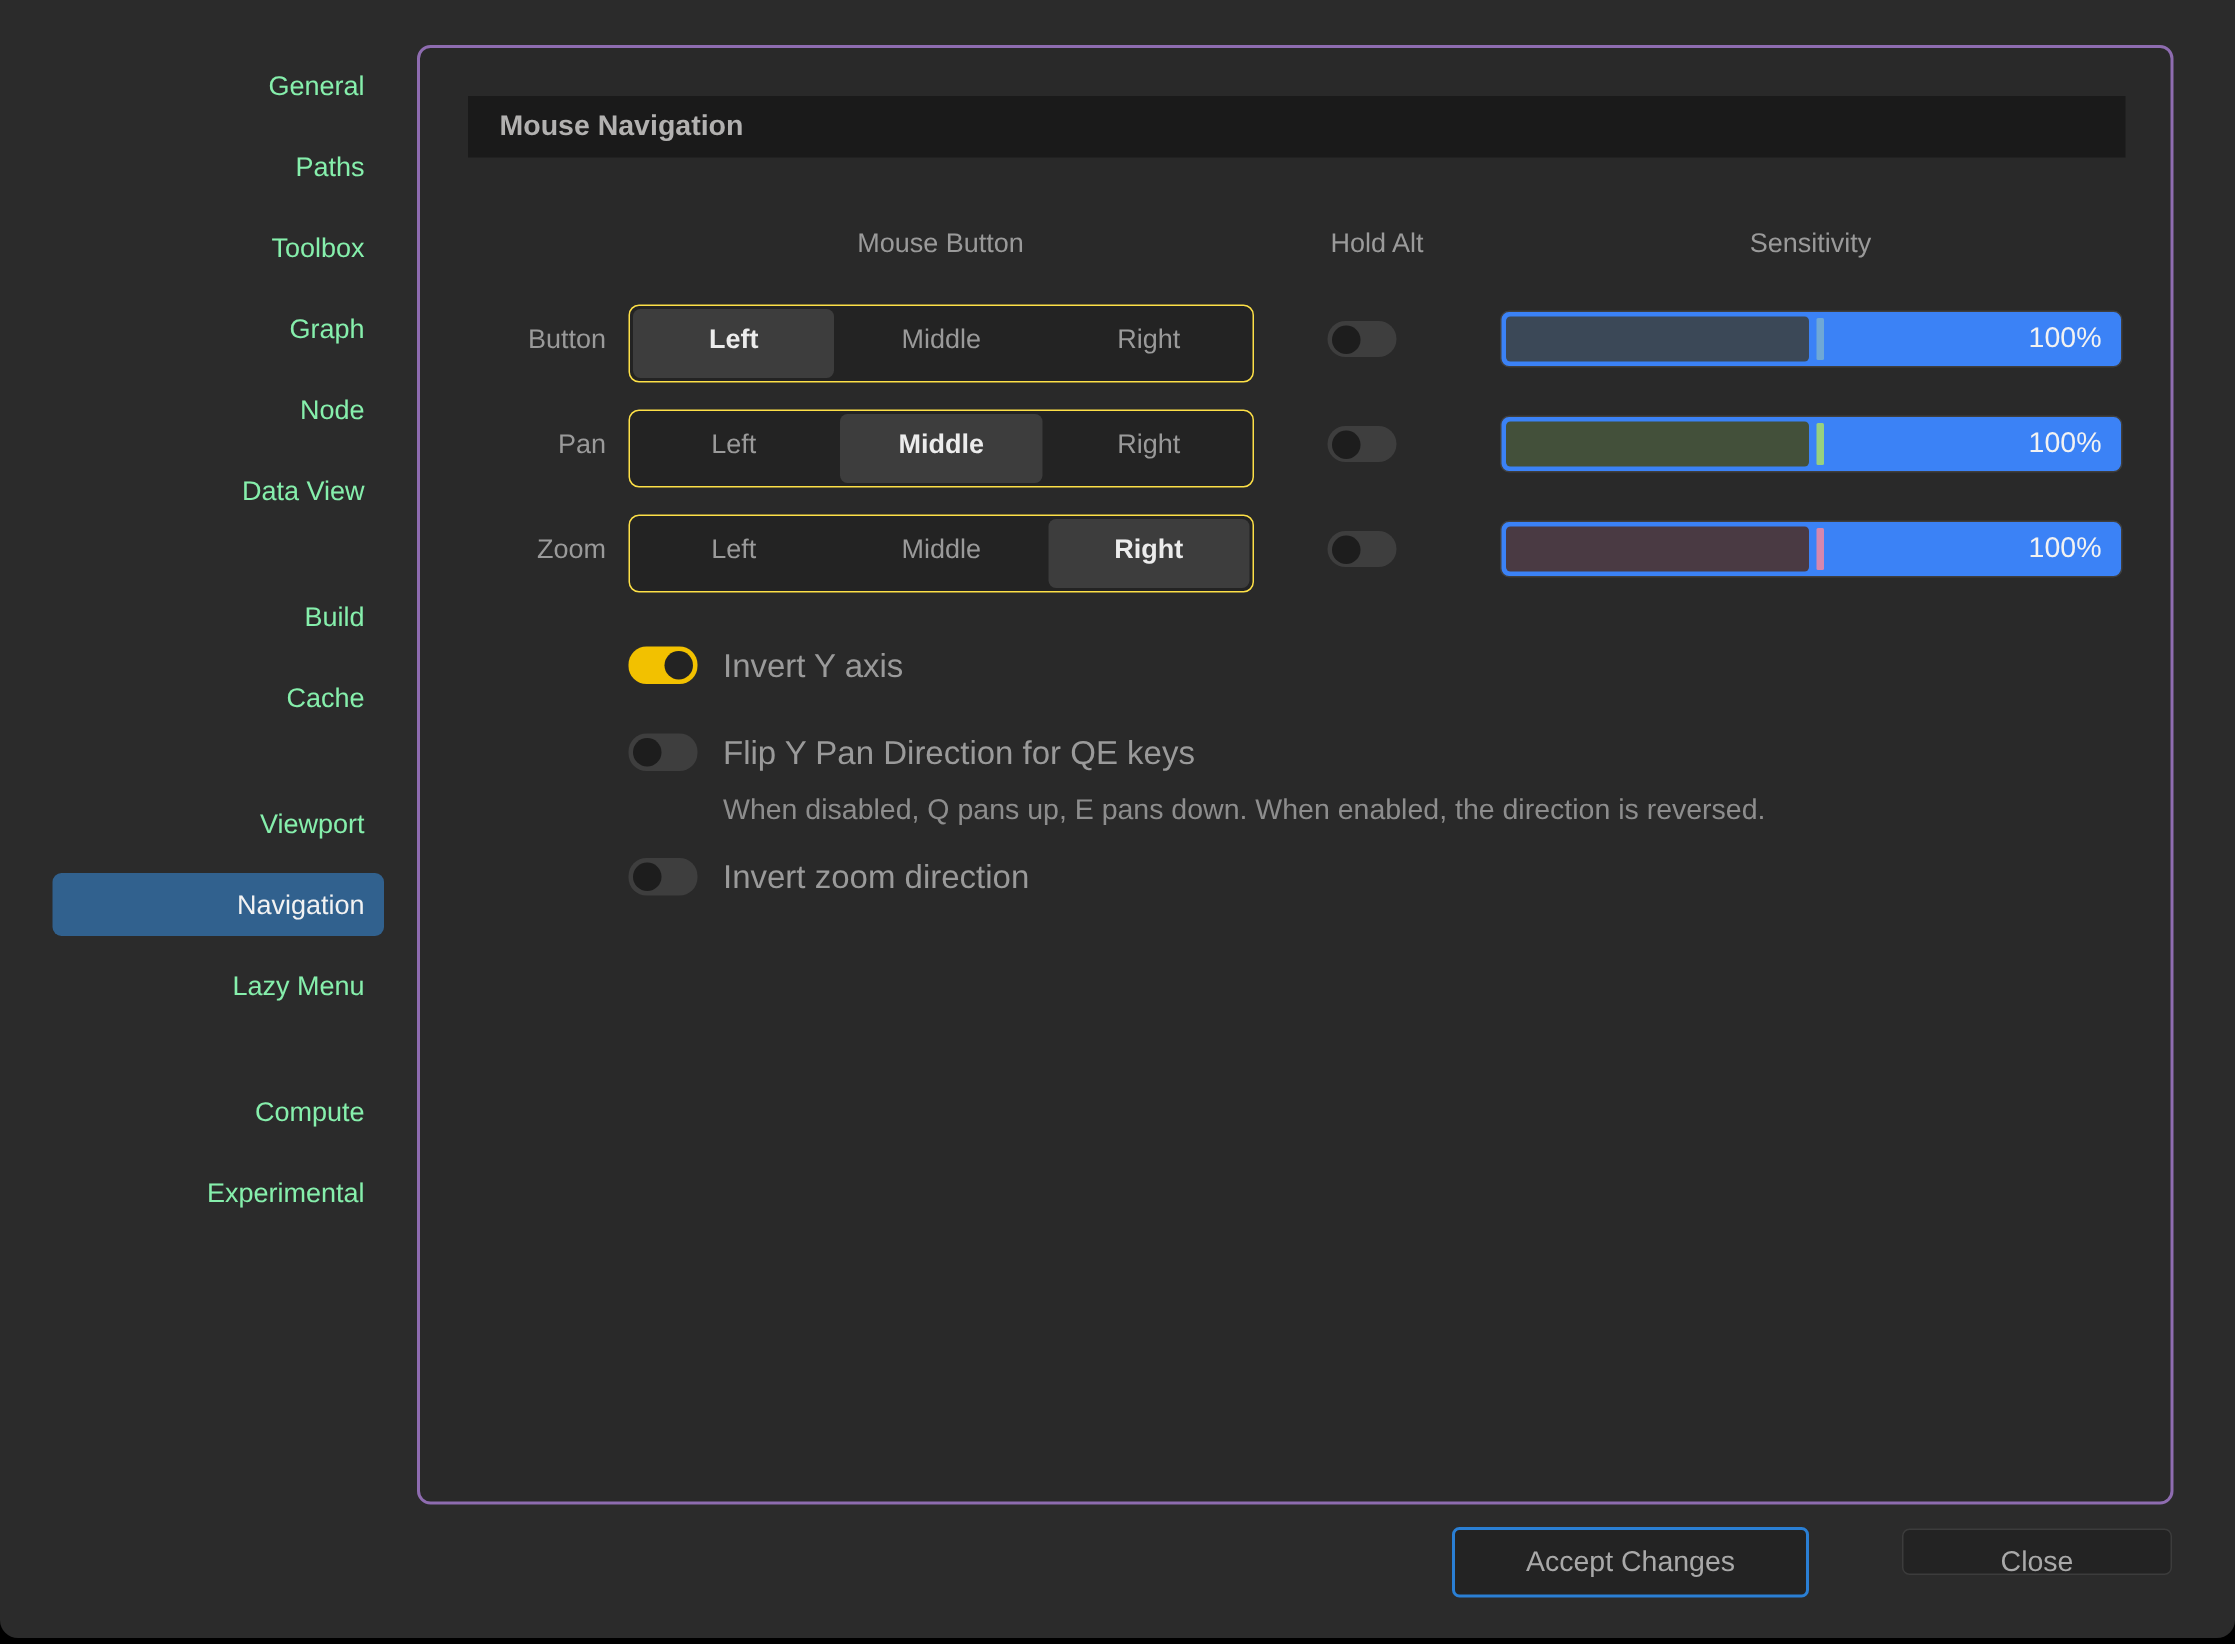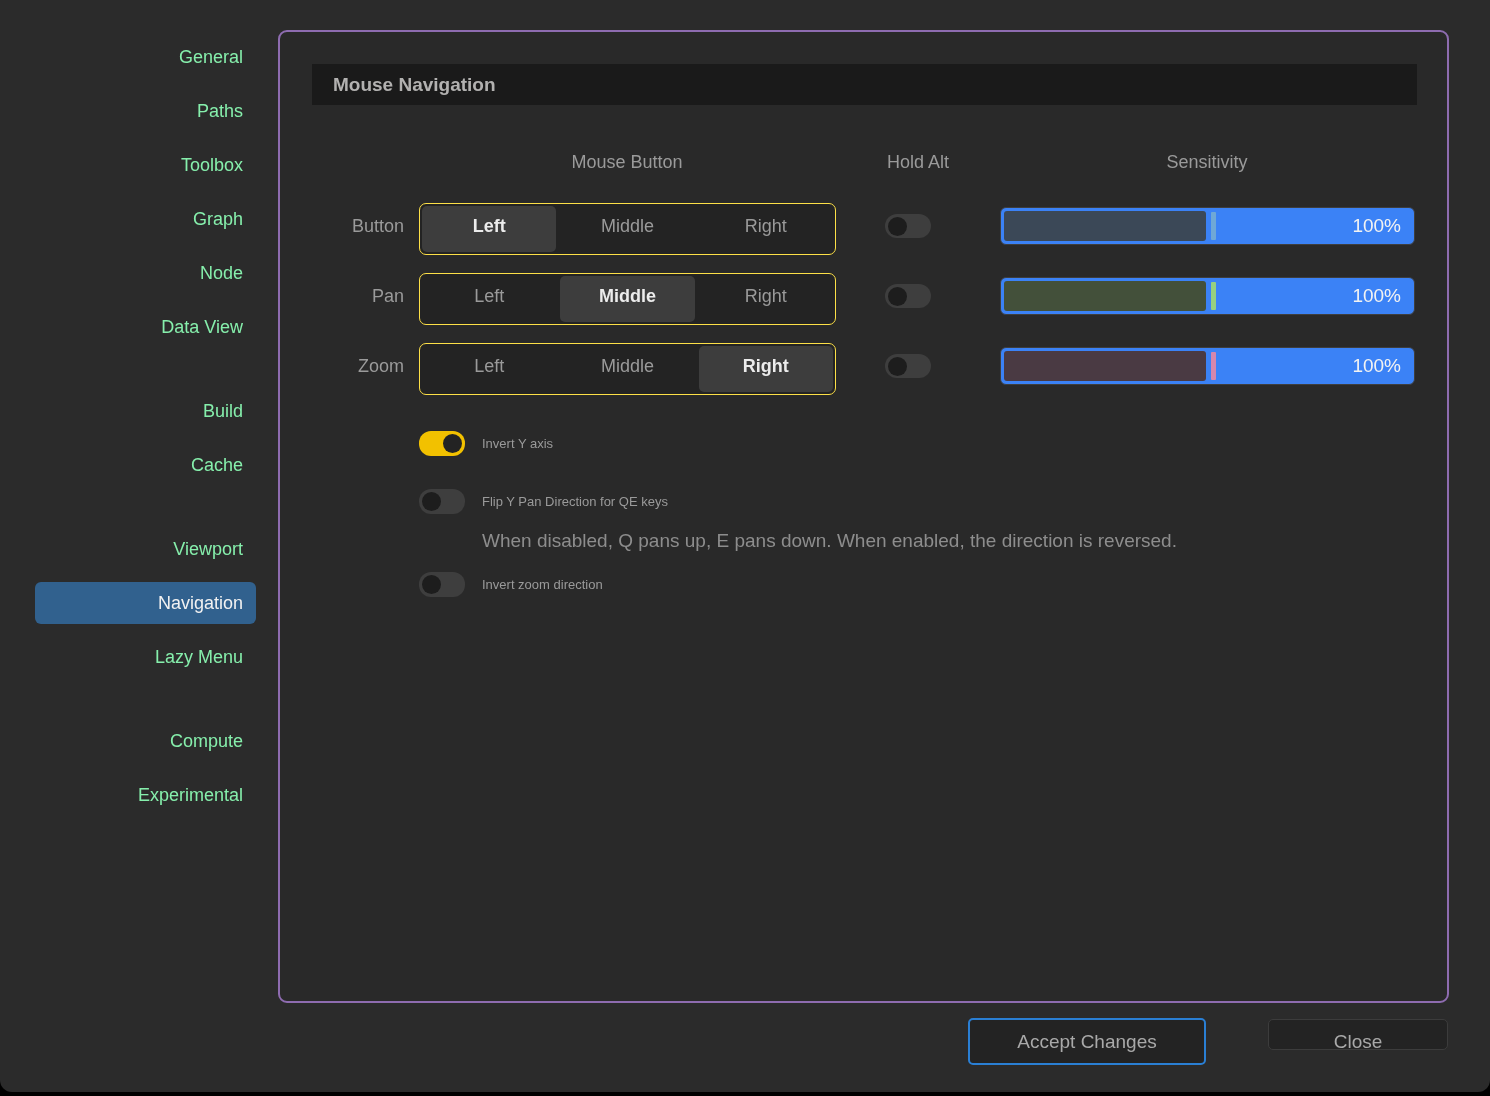--- a/index.html
+++ b/index.html
@@ -51,21 +51,21 @@
   .slider .fill { position:absolute; left:3px; top:3px; bottom:3px; width:202px;
                   border-radius:3px; }
   .slider .marker { position:absolute; left:210px; top:4px; bottom:4px; width:5px;
                     border-radius:1px; }
   .slider .val { position:absolute; right:13px; top:0; line-height:36px;
                  font-size:19px; color:#f2f2f2; }
 
   .opt-toggle { left:139px; height:25px; }
   .ot1 { top:399px; } .ot2 { top:457px; } .ot3 { top:540px; }
   .opt-label { position:absolute; left:202px; height:25px; line-height:25px;
-               font-size:13px; color:#9a9a9a; white-space:nowrap; }
+               font-size:22px; color:#9a9a9a; white-space:nowrap; }
   .opt-desc { position:absolute; left:202px; top:498px; font-size:19px;
               color:#8d8d8d; white-space:nowrap; }
 
   
   .btn { position:absolute; background:#232323; color:#a9a9a9; font-size:19px;
          text-align:center; border-radius:5px; cursor:pointer; }
   .btn-accept { left:968px; top:1018px; width:238px; height:47px; line-height:43px;
                 border:2px solid #2a7fd4; }
   .btn-close { left:1268px; top:1019px; width:180px; height:31px; line-height:43px;
                border:1px solid #3c3c3c; }

